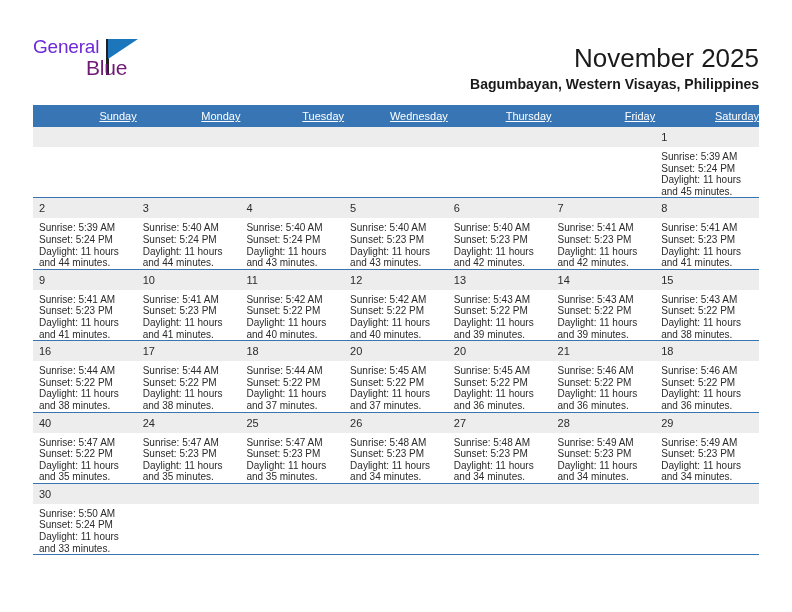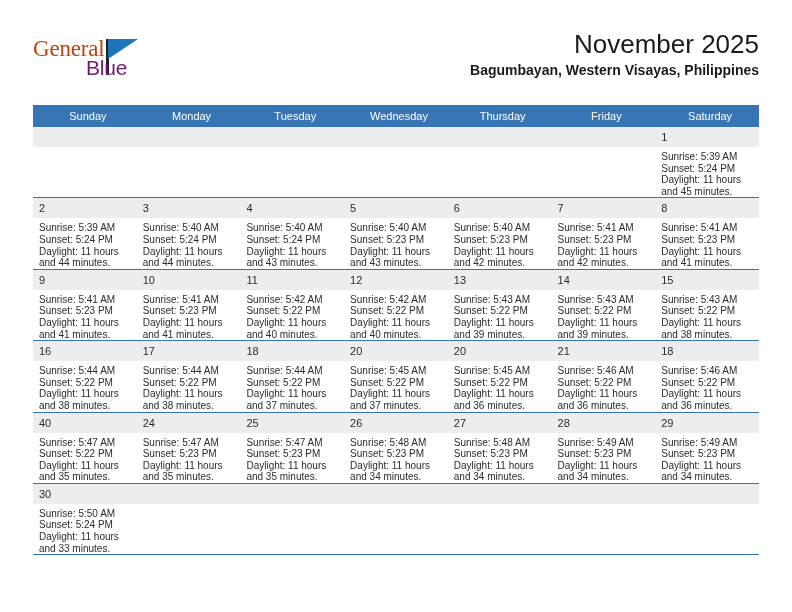--- a/index.html
+++ b/index.html
@@ -33,24 +33,24 @@
     position: absolute;
     left: 0px;
     top: 8px;
     width: 200px;
     height: 56px;
   }
   .logo-general {
     position: absolute;
     left: 0px;
     top: 0px;
-    font-size: 23px;
+    font-size: 19px;
     letter-spacing: -0.2px;
-    color: #c2410c;
-    font-family: Liberation Serif, serif;
+    color: #6d28d9;
+    font-family: Liberation Sans, sans-serif;
   }
   .logo-blue {
     position: absolute;
     left: 53px;
     top: 20px;
     font-size: 21px;
     letter-spacing: -0.2px;
     color: #701a75;
     font-family: "Liberation Sans", sans-serif;
   }
@@ -77,20 +77,21 @@
     right: 0px;
     top: 0px;
     text-align: right;
   }
   .month-title {
     font-size: 26px;
     color: #1a1a1a;
     line-height: 32px;
     white-space: nowrap;
     font-weight: normal;
+    margin-top: 14px;
   }
   .location-title {
     font-size: 14px;
     color: #1a1a1a;
     line-height: 20px;
     margin-top: 0;
     white-space: nowrap;
     font-weight: bold;
   }
 
@@ -101,24 +102,25 @@
     top: 105px;
     width: 726px;
     border-collapse: collapse;
     table-layout: fixed;
   }
   .calendar th {
     background: #3775b5;
     color: #ffffff;
     font-size: 11px;
     font-weight: normal;
-    text-align: center;
+    text-align: right;
     padding: 5px 0 5px 6px;
     height: 11px;
     border: none;
+    text-decoration: underline;
   }
   .calendar td {
     vertical-align: top;
     padding: 0;
     border: none;
     border-top: 1px solid #3775b5;
     height: 62px;
     width: 103.7px;
     overflow: hidden;
   }

